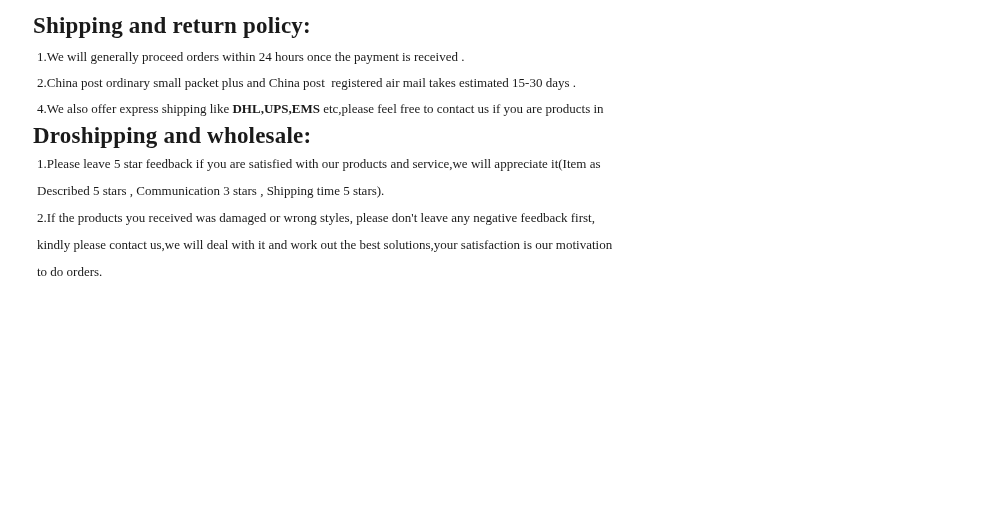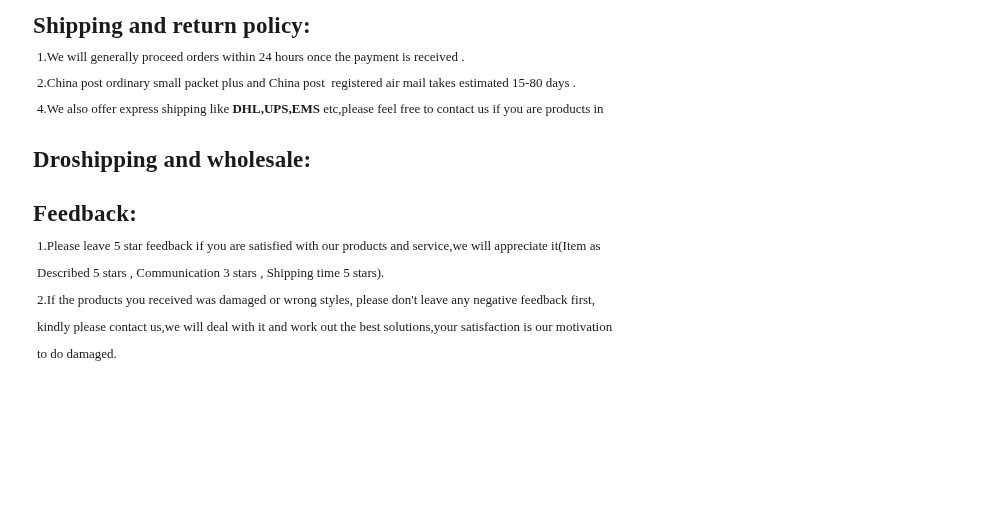--- a/index.html
+++ b/index.html
@@ -29,21 +29,21 @@
     letter-spacing: 0.2px;
   }
   .list {
     padding-left: 4px;
   }
   .line {
     font-size: 13px;
     line-height: 26px;
     white-space: pre-wrap;
   }
-  .section-dropshipping .section-heading { margin-top: 24px; }
+  .section-dropshipping .section-heading { }
   .section-feedback  .section-heading { margin-top: 26px; margin-bottom: 4px; }
   .section-shipping  .section-heading { margin-bottom: 4px; }
   .section-feedback .line { line-height: 27px; }
   .bold-seg { font-weight: 700; }
   .stray {
     display: inline-block;
     width: 2px;
     height: 6px;
     background: #4a4a4a;
     margin-right: 1px;
@@ -52,33 +52,32 @@
 </style>
 </head>
 <body>
 
 <div class="doc">
 
   <section class="section-shipping">
     <h1 class="section-heading">Shipping and return policy:</h1>
     <div class="list">
       <div class="line">1.We will generally proceed orders within 24 hours once the payment is received .</div>
-      <div class="line">2.China post ordinary small packet plus and China post  registered air mail takes estimated 15-80 days .</div>
+      <div class="line">2.China post ordinary small packet plus and China post  registered air mail takes estimated 15-30 days .</div>
       <div class="line"><span>4.We also offer express shipping like </span><span class="bold-seg">DHL,UPS,EMS</span><span> etc,please feel free to contact us if you are products in</span></div>
     </div>
   </section>
 
   <section class="section-dropshipping">
     <h1 class="section-heading">Droshipping and wholesale:</h1>
   </section>
 
   <section class="section-feedback">
-    <h1 class="section-heading">Feedback:</h1>
     <div class="list">
       <div class="line">1.Please leave 5 star feedback if you are satisfied with our products and service,we will appreciate it(Item as</div>
       <div class="line">Described 5 stars , Communication 3 stars , Shipping time 5 stars).</div>
       <div class="line">2.If the products you received was damaged or wrong styles, please don't leave any negative feedback first,</div>
       <div class="line">kindly please contact us,we will deal with it and work out the best solutions,your satisfaction is our motivation</div>
-      <div class="line">to do damaged.</div>
+      <div class="line">to do orders.</div>
     </div>
   </section>
 
 </div>
 
 </body></html>

